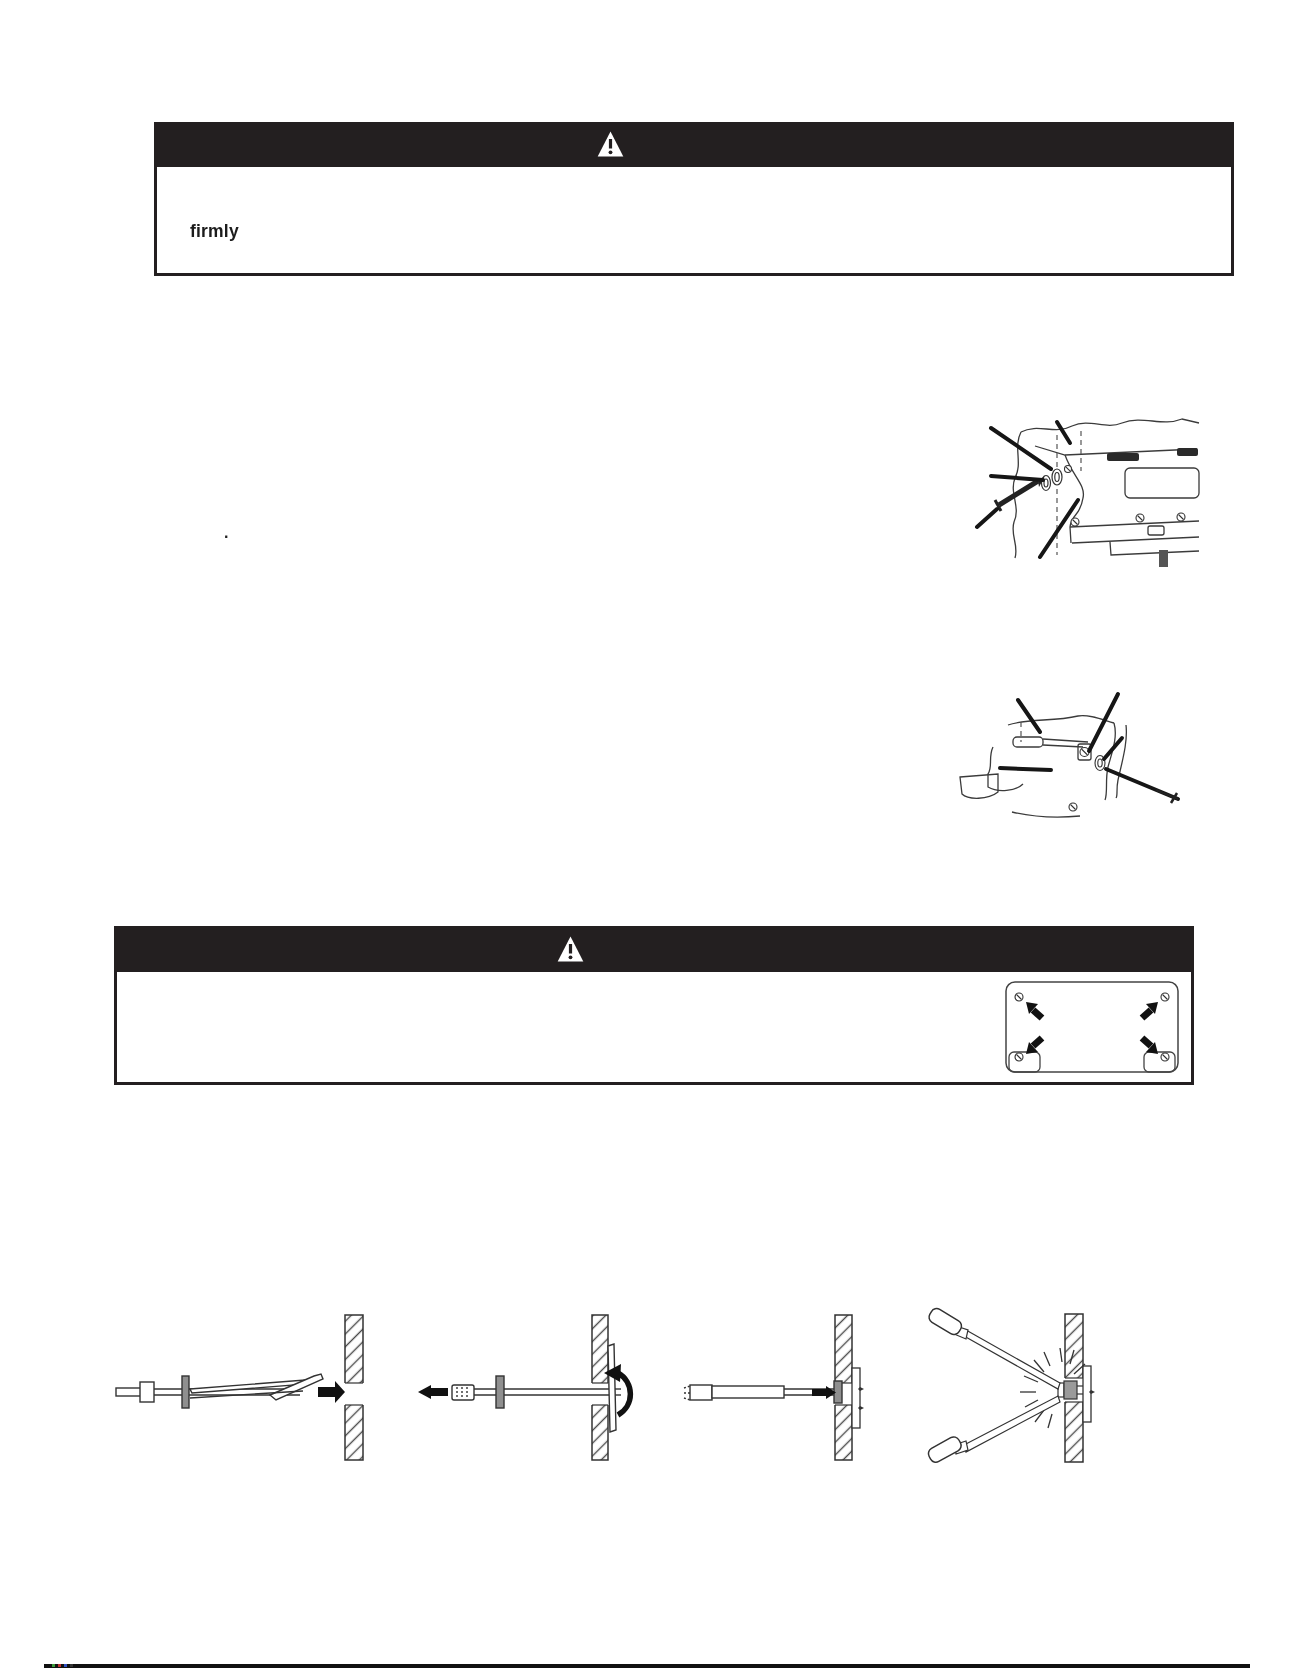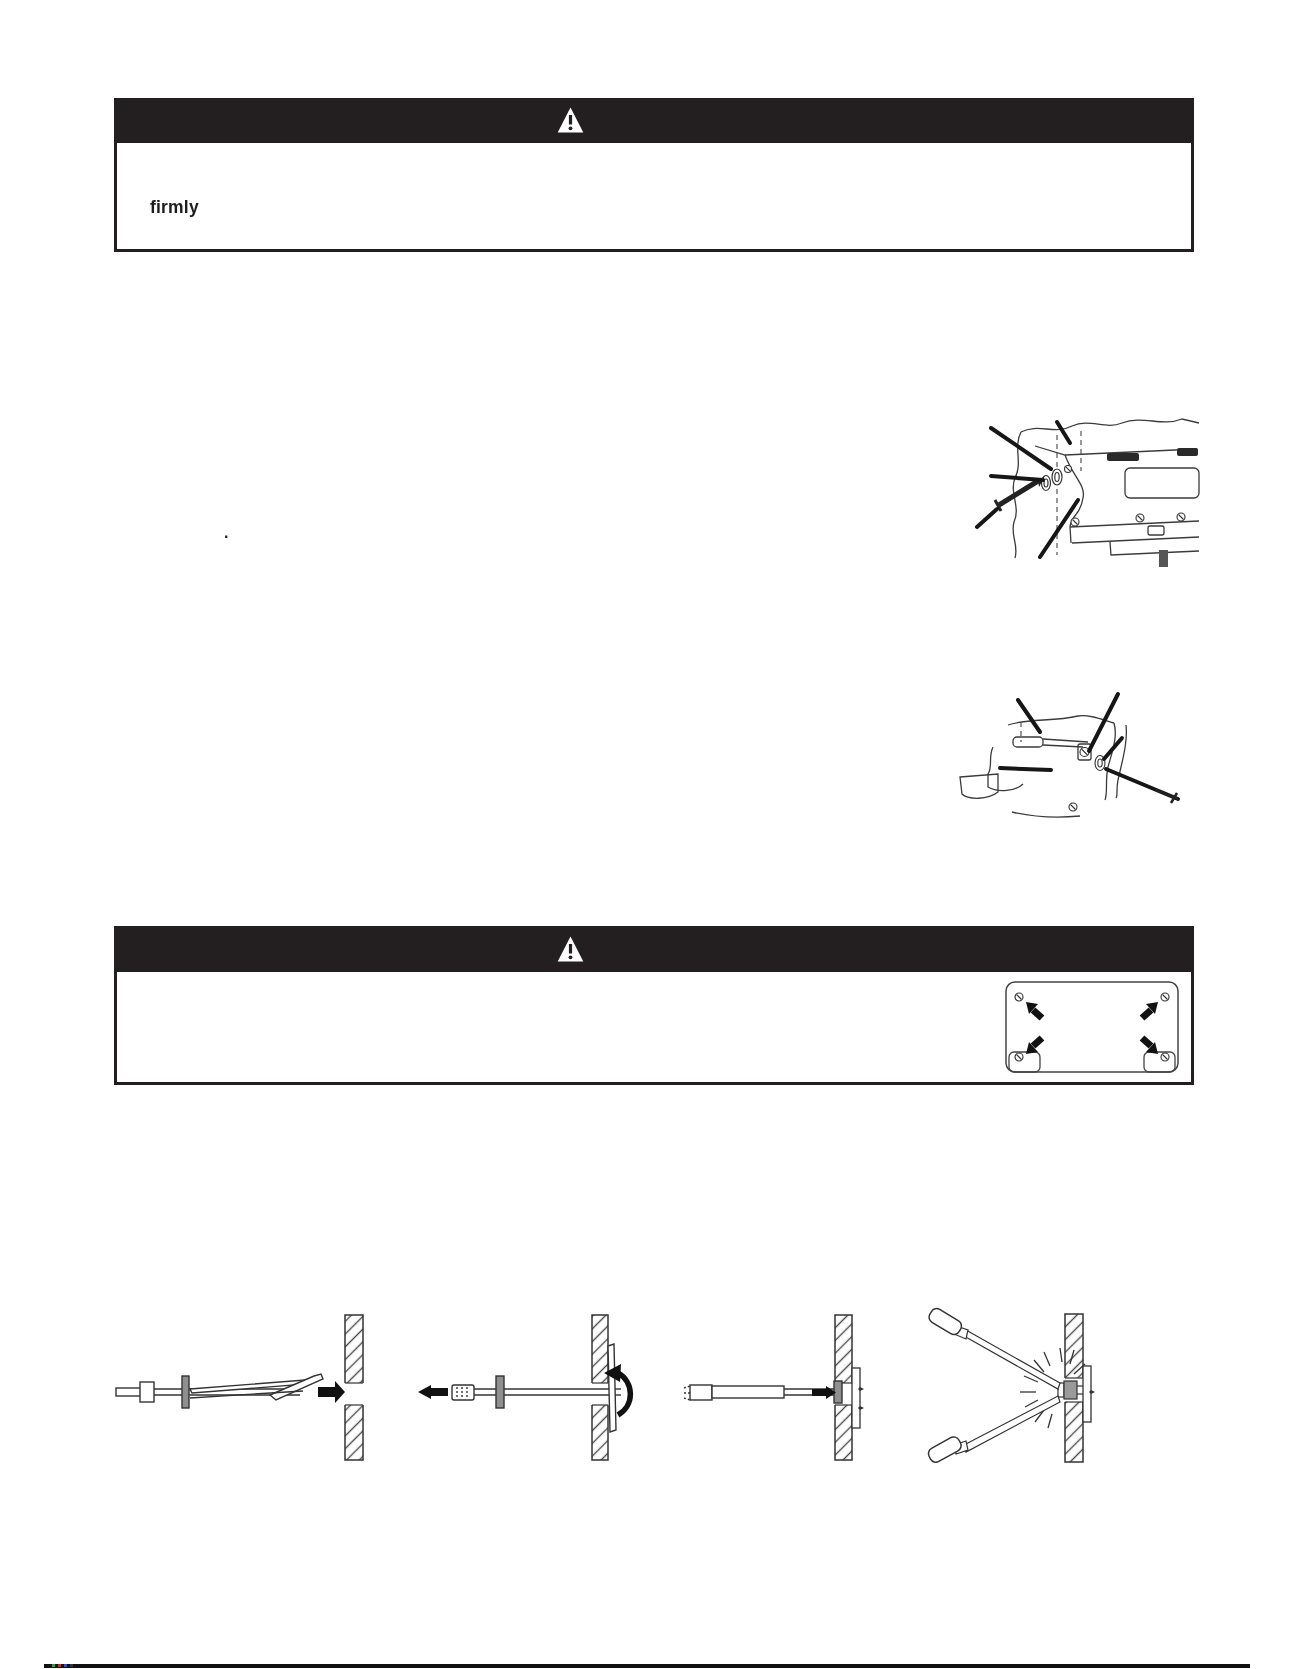--- a/index.html
+++ b/index.html
@@ -22,21 +22,21 @@
   }
   .bottom-rule{position:absolute;left:44px;top:1664px;width:1206px;height:4px;background:#111;}
   .speck{position:absolute;top:1664px;width:3px;height:3px;}
   svg{display:block;}
 </style>
 </head>
 <body>
 
 <div class="page">
 
-  <section class="warnbox" style="top:98px;height:154px;">
+  <section class="warnbox" style="top:122px;height:154px;margin-left:40px;">
     <div class="warnhead" style="height:45px;">
       <svg class="tri" style="top:8px;" width="27" height="29" viewBox="0 0 27 29">
         <polygon points="13.5,1.5 26.3,26.5 0.7,26.5" fill="#ffffff"></polygon>
         <rect x="11.9" y="9" width="3.2" height="9.5" fill="#231f20"></rect>
         <circle cx="13.5" cy="22.3" r="1.9" fill="#231f20"></circle>
       </svg>
     </div>
     <div class="warnbody" style="height:109px;">
       <span class="firmly-text">firmly</span>
     </div>

